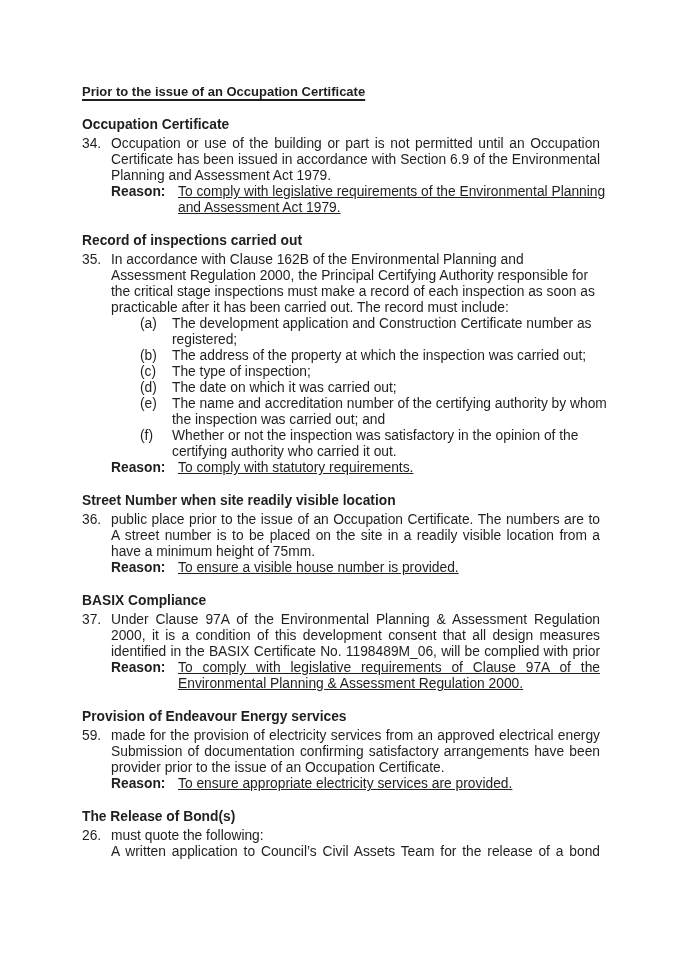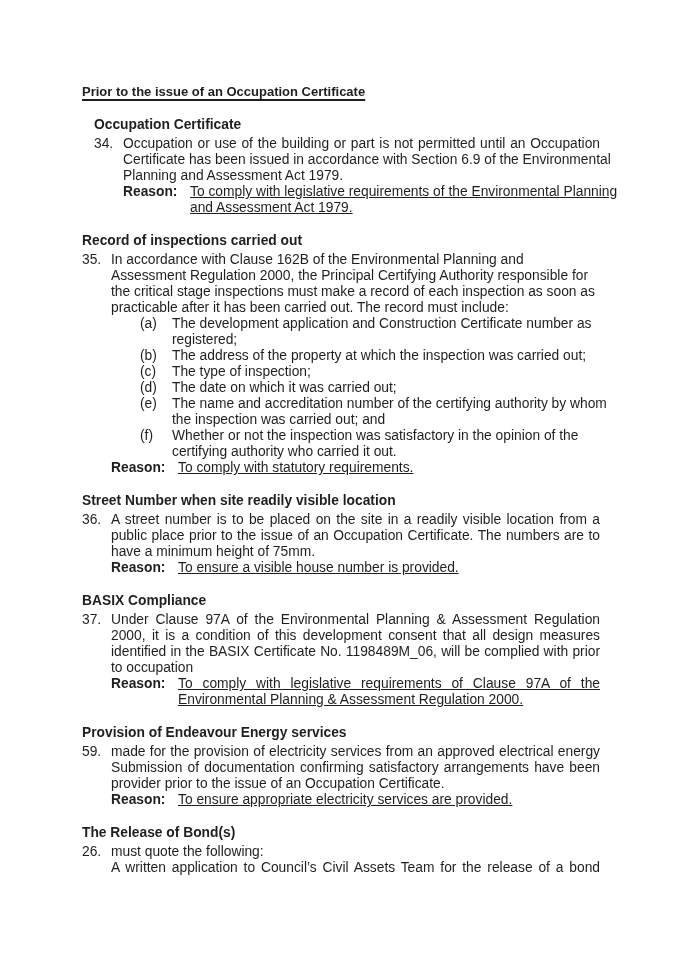--- a/index.html
+++ b/index.html
@@ -14,21 +14,21 @@
   .page { padding: 82px 82px 0 82px; }
   .doc-title {
     font-size: 13px; font-weight: 700; line-height: 20px;
     text-decoration: underline;
     text-decoration-thickness: 1.6px;
     text-underline-offset: 3px;
     margin-bottom: 15px;
     white-space: nowrap;
   }
   .section { margin-top: 17px; }
-  .section:first-child { margin-top: 0; margin-left: 12px; }
+  .section:first-child { margin-top: 0; }
   .section-heading { font-weight: 700; line-height: 16px; margin: 0 0 3px 0; white-space: nowrap; }
   .cond { display: flex; justify-content: center; }
   .cond-num { flex: 0 0 29px; line-height: 16px; }
   .cond-body { flex: 1; min-width: 0; }
   .line { line-height: 16px; white-space: nowrap; }
   .stretch { text-align: justify; text-align-last: justify; }
   .subs { margin-left: 29px; }
   .sub { display: flex; }
   .sub-label { flex: 0 0 32px; line-height: 16px; }
   .sub-lines { flex: 1; min-width: 0; }
@@ -122,43 +122,42 @@
             </div>
           </div>
         </div>
       </section>
       <section class="section">
         <div class="section-heading">Street Number when site readily visible location</div>
         <div class="cond">
           <div class="cond-num">36.</div>
           <div class="cond-body">
             <div class="para">
+              <div class="line stretch">public place prior to the issue of an Occupation Certificate. The numbers are to</div>
               <div class="line stretch">A street number is to be placed on the site in a readily visible location from a</div>
-              <div class="line stretch">public place prior to the issue of an Occupation Certificate. The numbers are to</div>
               <div class="line">have a minimum height of 75mm.</div>
             </div>
             <div class="reason">
               <div class="reason-label">Reason:</div>
               <div class="reason-lines">
                 <div class="line">To ensure a visible house number is provided.</div>
               </div>
             </div>
           </div>
         </div>
       </section>
       <section class="section">
         <div class="section-heading">BASIX Compliance</div>
         <div class="cond">
           <div class="cond-num">37.</div>
           <div class="cond-body">
             <div class="para">
               <div class="line stretch">Under Clause 97A of the Environmental Planning &amp; Assessment Regulation</div>
               <div class="line stretch">2000, it is a condition of this development consent that all design measures</div>
               <div class="line stretch">identified in the BASIX Certificate No. 1198489M_06, will be complied with prior</div>
-              <div class="line">to occupation</div>
             </div>
             <div class="reason">
               <div class="reason-label">Reason:</div>
               <div class="reason-lines">
                 <div class="line stretch">To comply with legislative requirements of Clause 97A of the</div>
                 <div class="line">Environmental Planning &amp; Assessment Regulation 2000.</div>
               </div>
             </div>
           </div>
         </div>

